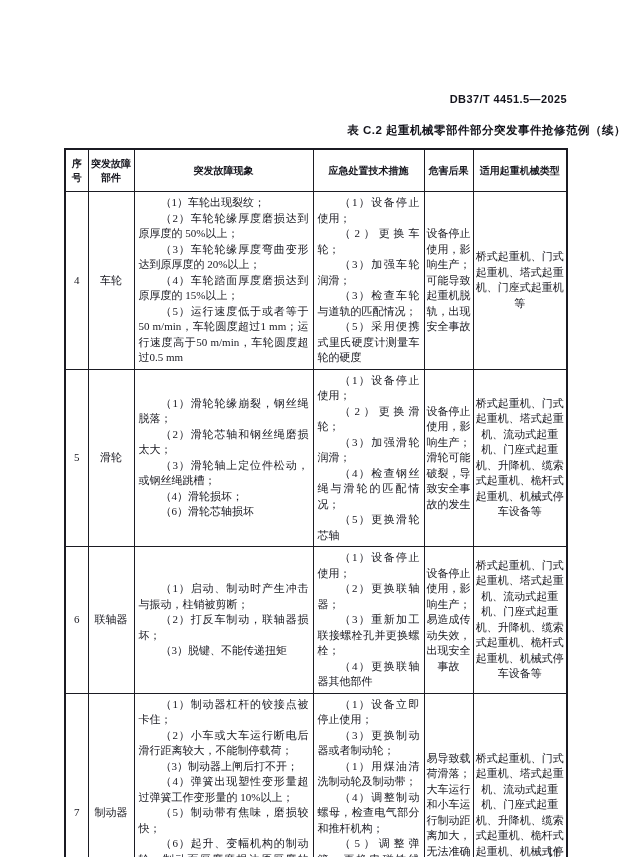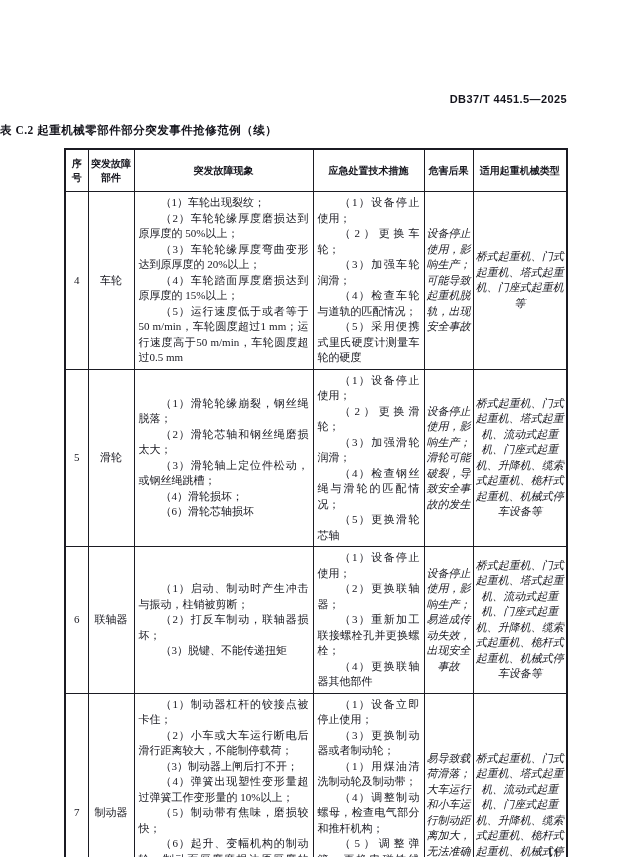--- a/index.html
+++ b/index.html
@@ -25,22 +25,22 @@
     font-weight: bold;
     font-size: 11px;
     letter-spacing: 0.4px;
     color: #14141c;
   }
   .table-title {
     position: absolute;
     top: 87px;
     left: 0;
     width: 100%;
-    text-align: left;
-    font-family: Liberation Serif, serif;
+    text-align: right;
+    font-family: Liberation Sans, sans-serif;
     font-weight: bold;
     font-size: 11.5px;
     color: #14141c;
     letter-spacing: 0.5px;
   }
   table.main-table {
     position: absolute;
     top: 112px;
     left: 64px;
     width: 502px;
@@ -76,21 +76,20 @@
     padding: 3px 4px;
   }
   .c-phen p, .c-meas p {
     margin: 0;
     text-indent: 2em;
     text-align: justify;
   }
   .c-cons, .c-appl {
     text-align: center;
     padding: 2px 2px;
-    font-style: italic;
   }
   .h-r4 td { height: 163px; }
   .h-r5 td { height: 124px; }
   .h-r6 td { height: 114px; }
   .h-r7 td { height: 217px; }
   .page-number {
     position: absolute;
     top: 810px;
     right: 66px;
     font-size: 14px;
@@ -133,21 +132,21 @@
             <p>（1）车轮出现裂纹；</p>
             <p>（2）车轮轮缘厚度磨损达到原厚度的 50%以上；</p>
             <p>（3）车轮轮缘厚度弯曲变形达到原厚度的 20%以上；</p>
             <p>（4）车轮踏面厚度磨损达到原厚度的 15%以上；</p>
             <p>（5）运行速度低于或者等于50 m/min，车轮圆度超过1 mm；运行速度高于50 m/min，车轮圆度超过0.5 mm</p>
           </td>
         <td class="c-meas">
             <p>（1）设备停止使用；</p>
             <p>（2）更换车轮；</p>
             <p>（3）加强车轮润滑；</p>
-            <p>（4）检查车轮与道轨的匹配情况；</p>
+            <p>（3）检查车轮与道轨的匹配情况；</p>
             <p>（5）采用便携式里氏硬度计测量车轮的硬度</p>
           </td>
         <td class="c-cons">设备停止使用，影响生产；可能导致起重机脱轨，出现安全事故</td>
         <td class="c-appl">桥式起重机、门式起重机、塔式起重机、门座式起重机等</td>
       </tr>
       <tr class="h-r5">
         <td class="c-no">5</td>
         <td class="c-part">滑轮</td>
         <td class="c-phen">
             <p>（1）滑轮轮缘崩裂，钢丝绳脱落；</p>

